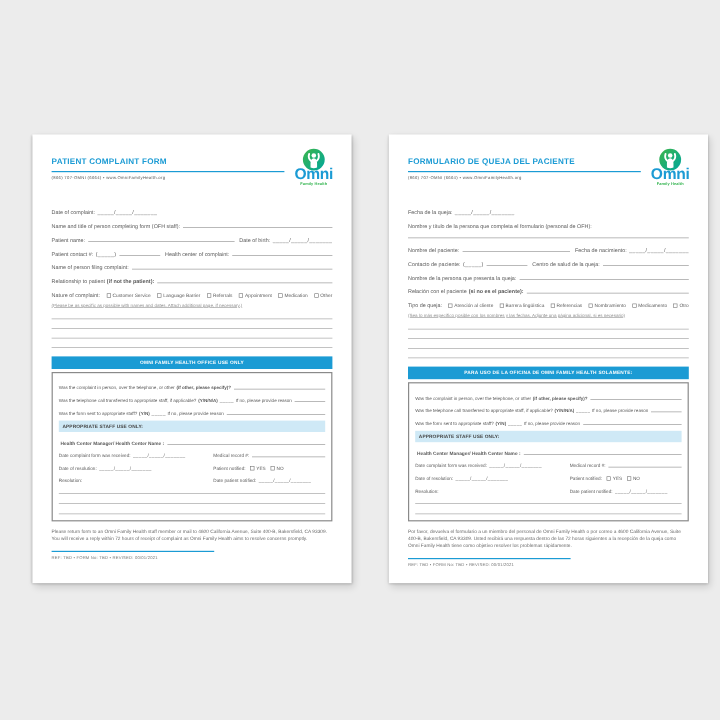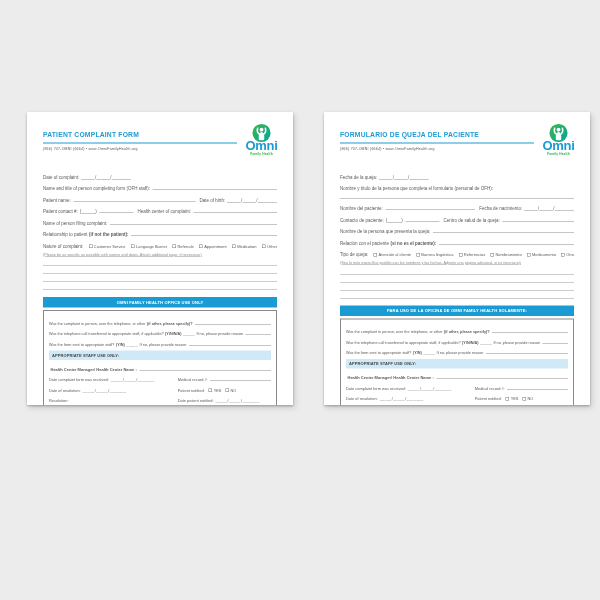--- a/index.html
+++ b/index.html
@@ -1,19 +1,19 @@
 <!DOCTYPE html>
 <html><head>
 <meta charset="utf-8">
 <style>
   *{margin:0;padding:0;box-sizing:border-box}
   html,body{width:600px;height:600px}
   body{background:#ececec;font-family:"Liberation Sans",sans-serif;position:relative;overflow:hidden}
 
-  .page{position:absolute;top:112px;width:266px;height:293px;background:#ffffff;overflow:hidden;
+  .page{position:absolute;top:112px;width:266px;height:374px;background:#ffffff;overflow:hidden;
         box-shadow:0 1px 2px rgba(0,0,0,.28),2px 3px 6px rgba(0,0,0,.14)}
   .page-en{left:27px}
   .page-es{left:324px}
 
   .inner{width:532px;height:748px;transform:scale(.5);transform-origin:0 0;
          padding:26px 32px 0;color:#5a5a5a}
 
   
   .header{position:relative;height:78px;margin-bottom:8px}
   .hleft{width:calc(100% - 80px)}

